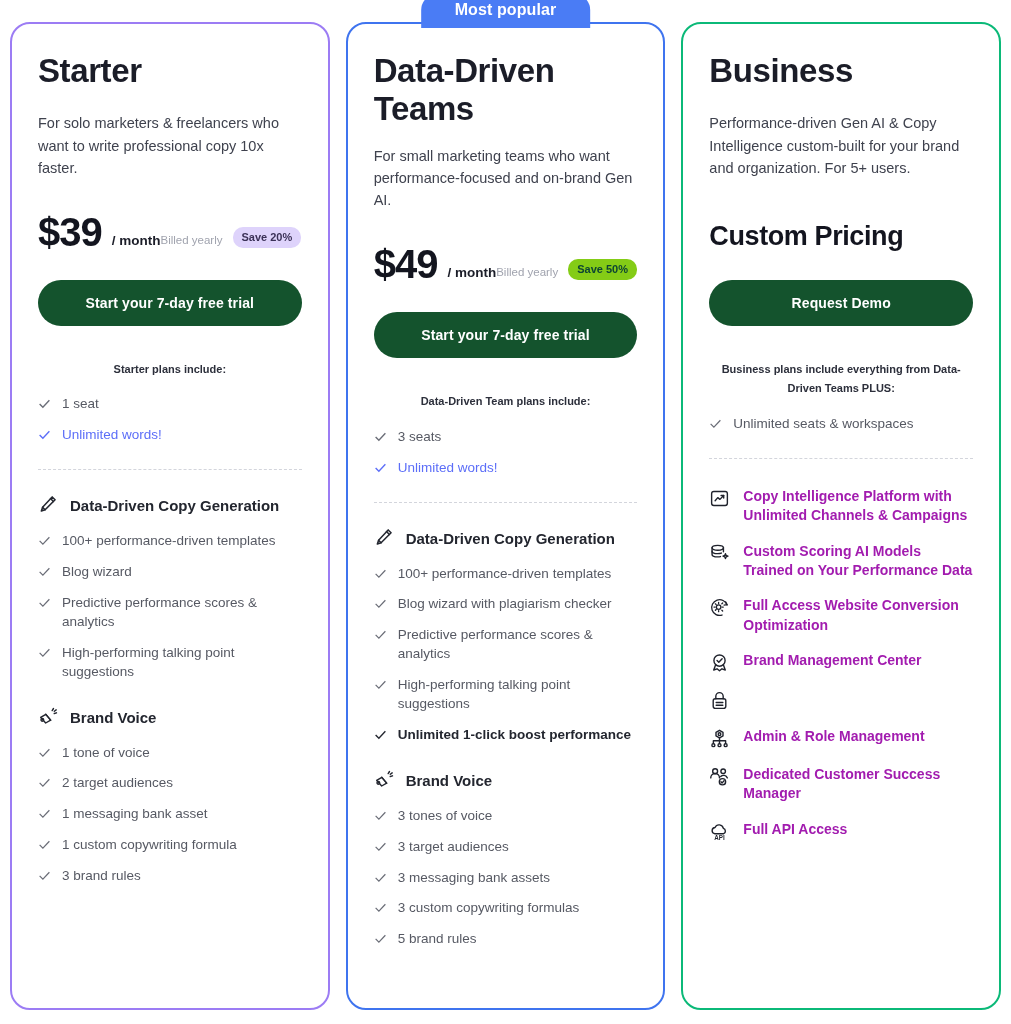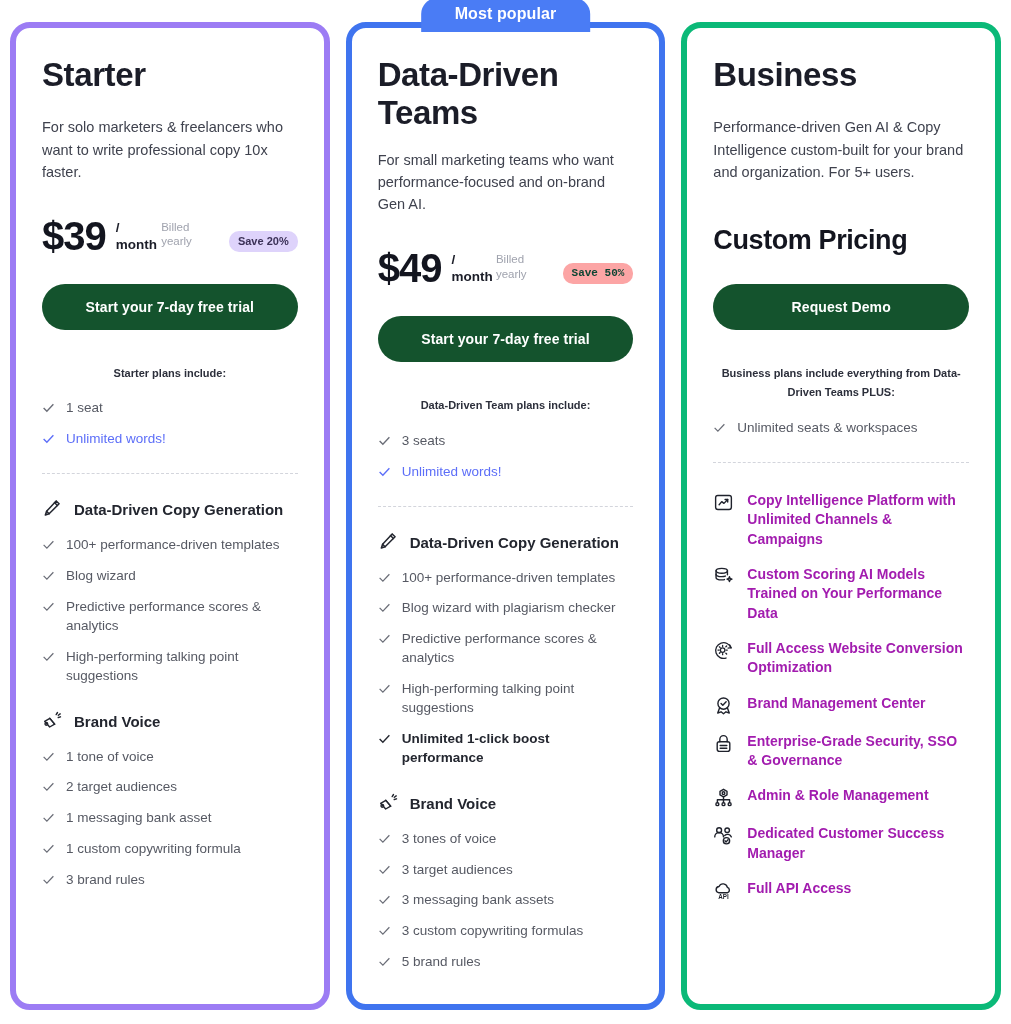--- a/index.html
+++ b/index.html
@@ -19,21 +19,21 @@
     gap: 16px;
     padding: 8px 10px 14px 10px;
     align-items: stretch;
   }
 
   .card {
     position: relative;
     flex: 1 1 0;
     background: #ffffff;
     border-radius: 20px;
-    border: 6px solid #f9a8d4;
+    border: 2px solid #f9a8d4;
     padding: 28px 26px 22px 26px;
     display: flex;
     flex-direction: column;
     margin-top: 14px;
   }
 
   .card.starter  { border-color: #9c7cf4; }
   .card.teams    { border-color: #3f74ef; margin-top: 14px; }
   .card.business { border-color: #0bb978; }
 
@@ -115,21 +115,21 @@
   }
   .save-badge {
     font-size: 11px;
     font-weight: bold;
     padding: 4px 9px 5px 9px;
     border-radius: 10px;
     white-space: nowrap;
     margin-bottom: 4px;
   }
   .save-badge.purple { background: #ded3fb; color: #3b3157; }
-  .save-badge.green  { background: #fca5a5; color: #0d4533; font-family: Liberation Mono, monospace; }
+  .save-badge.green  { background: #84cc16; color: #0d4533; }
 
   .custom-pricing {
     font-size: 27px;
     font-weight: bold;
     color: #13151f;
     letter-spacing: -.4px;
     margin-bottom: 28px;
     min-height: 50px;
     display: flex;
     align-items: flex-end;
@@ -539,21 +539,20 @@
       </svg>
       <span class="rlabel">Brand Management Center</span>
     </div>
 
     <div class="icon-row">
       <svg class="ricon" viewBox="0 0 24 24" fill="none" stroke="currentColor" stroke-width="1.6" stroke-linecap="round" stroke-linejoin="round">
         <rect x="4.8" y="10" width="14.4" height="11" rx="2.4"></rect>
         <path d="M7.8 10 V7.2 a4.2 4.2 0 0 1 8.4 0 V10"></path>
         <path d="M8.2 14.2 H15.8 M8.2 17.4 H15.8"></path>
       </svg>
-      <span class="rlabel">Enterprise-Grade Security, SSO &amp; Governance</span>
     </div>
 
     <div class="icon-row">
       <svg class="ricon" viewBox="0 0 24 24" fill="none" stroke="currentColor" stroke-width="1.6" stroke-linecap="round" stroke-linejoin="round">
         <path d="M12 2.6 L16 5 V9 L12 11.4 L8 9 V5 Z"></path>
         <circle cx="12" cy="7" r="1.5"></circle>
         <path d="M12 11.4 V14.6 M5 18 V14.6 H19 V18"></path>
         <path d="M12 14.6 V18"></path>
         <circle cx="5" cy="19.6" r="1.7"></circle>
           <circle cx="12" cy="19.6" r="1.7"></circle>

